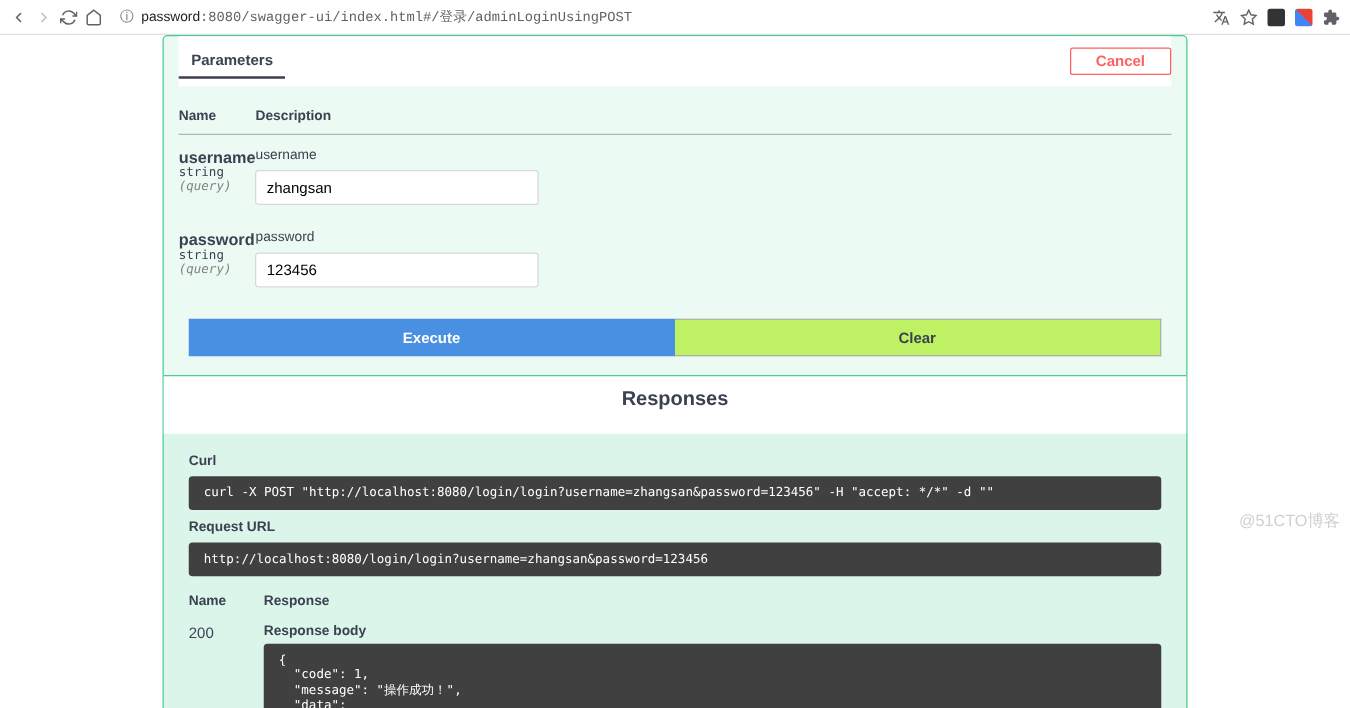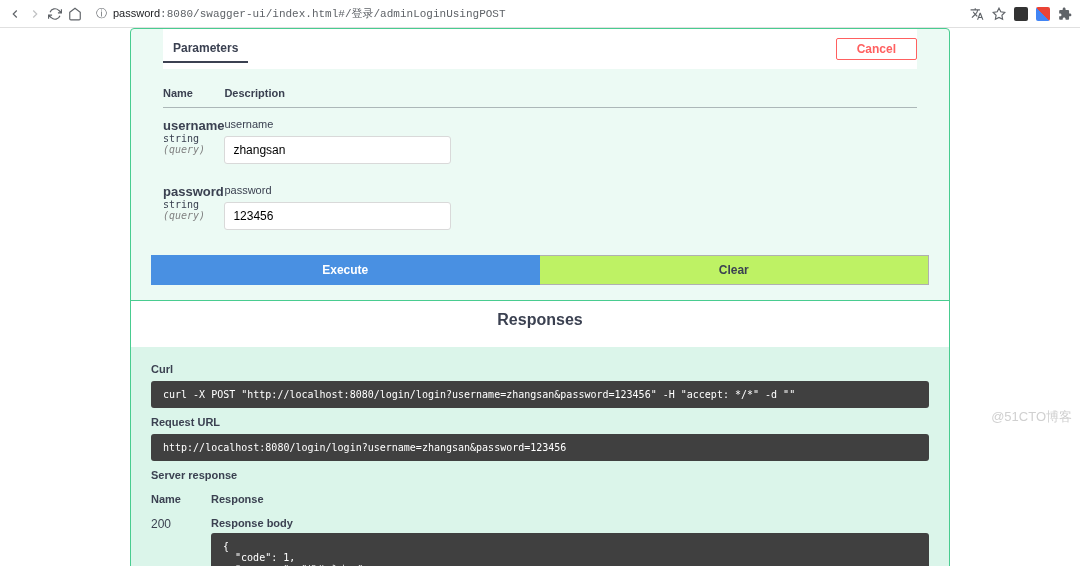--- a/index.html
+++ b/index.html
@@ -12,21 +12,21 @@
     .url-bar .url-text { color: #202124; }
     .url-bar .url-path { color: #5f6368; font-family: Liberation Mono, monospace; }
     .ext-icons { display: flex; gap: 8px; align-items: center; }
     .ext-icon { width: 14px; height: 14px; }
     
     .page-wrap { display: flex; justify-content: center; padding: 0 20px; }
     .swagger-container { width: 820px; }
     
     .opblock-post { background: rgba(73,204,144,0.1); border: 1px solid #49cc90; border-radius: 4px; }
     
-    .parameters-container { padding: 0 32px 15px; }
+    .parameters-container { padding: 0 12px 15px; }
     .opblock-section-header { display: flex; align-items: center; justify-content: space-between; background: #fff; padding: 6px 0; }
     .tab-header { display: flex; }
     .tab-item { padding: 6px 10px; font-size: 12px; font-weight: 700; border-bottom: 2px solid #3b4151; }
     .cancel-btn { background: #fff; border: 1px solid #ff6060; color: #ff6060; padding: 3px 20px; border-radius: 2px; font-size: 12px; font-weight: 600; cursor: pointer; }
     
     .params-table { width: 100%; border-collapse: collapse; margin-top: 10px; }
     .params-table thead th { text-align: left; font-size: 11px; font-weight: 700; padding: 8px 0; border-bottom: 1px solid rgba(59,65,81,0.2); }
     .params-table tbody td { padding: 10px 0; vertical-align: top; }
     .col-name { width: 60px; }
     .param-name { font-size: 13px; font-weight: 600; color: #3b4151; }
@@ -146,21 +146,20 @@
         <button class="clear-btn">Clear</button>
       </div>
       <div class="responses-wrapper">
         <h4>Responses</h4>
       </div>
       <div class="responses-inner">
         <div class="curl-label">Curl</div>
         <div class="code-block">curl -X POST "http://localhost:8080/login/login?username=zhangsan&amp;password=123456" -H "accept: */*" -d ""</div>
         <div class="url-label">Request URL</div>
         <div class="code-block">http://localhost:8080/login/login?username=zhangsan&amp;password=123456</div>
-        <div class="srv-label">Server response</div>
         <table class="response-table">
           <thead>
             <tr>
               <th class="resp-code-col">Name</th>
               <th>Response</th>
             </tr>
           </thead>
           <tbody>
             <tr>
               <td class="resp-code-col">200</td>

